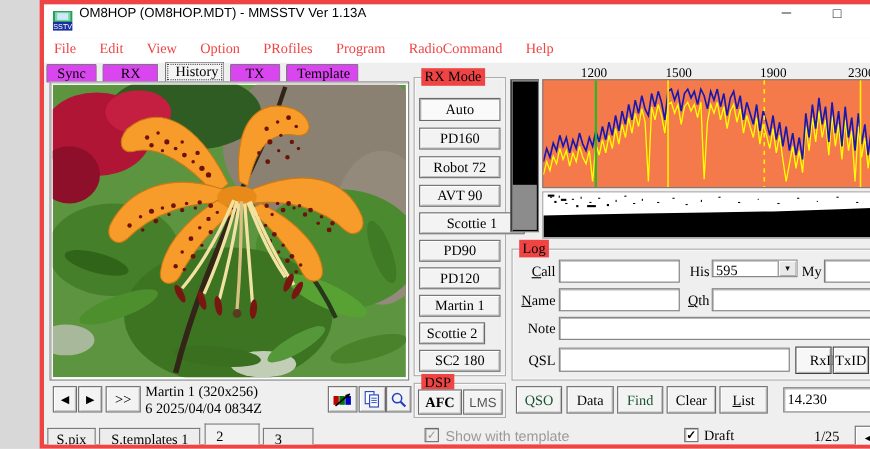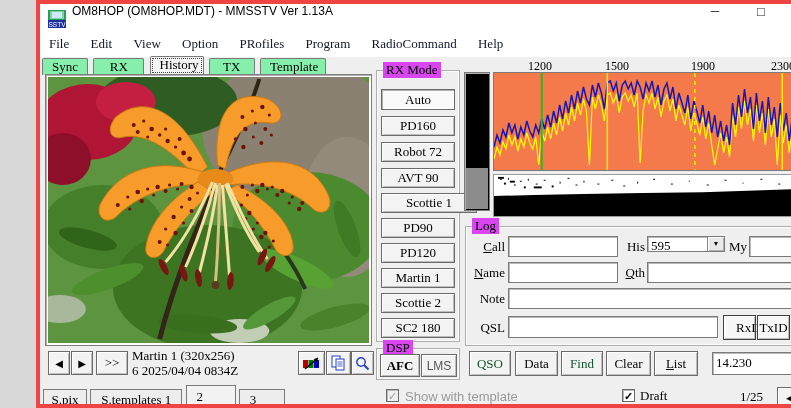--- a/index.html
+++ b/index.html
@@ -6,37 +6,37 @@
   html,body { width:791px; height:408px; overflow:hidden; }
   body { font-family:"Liberation Serif", serif; font-size:13px; background:#d8d8d8; }
   #app { position:relative; width:791px; height:408px; background:#efefef; border:4px solid #ef4444; overflow:hidden;margin-left:36px; }
 
   
   .titlebar { position:absolute; left:0; top:0; width:789px; height:30px; background:#ffffff; }
   .app-icon { position:absolute; left:8px; top:6px; width:18px; height:18px; }
   .title-text { position:absolute; left:32px; top:0; height:30px; line-height:30px; font:12px "Liberation Sans", sans-serif; color:#000; }
   .win-btn { position:absolute; top:0; width:46px; height:29px; text-align:center; line-height:29px; font:12px "Liberation Sans", sans-serif; color:#222; }
   .menubar { position:absolute; left:0; top:30px; width:789px; height:23px; background:#ffffff; }
-  .menu-item { display:inline-block; padding:2px 9px; font:13px "Liberation Serif", serif; color:#0f172a; }
+  .menu-item { display:inline-block; padding:2px 9px; font:13px "Liberation Serif", serif; color:#ef4444; }
 
   
   .tabrow { position:absolute; left:2px; top:52px; height:19px; }
-  .tab { display:inline-block; height:17px; line-height:16px; padding:0 9px; border:1px solid #7a7a7a; border-bottom:none; background:#86efac; margin-right:2px; vertical-align:bottom; border-top-left-radius:2px; border-top-right-radius:2px; }
+  .tab { display:inline-block; height:17px; line-height:16px; padding:0 9px; border:1px solid #7a7a7a; border-bottom:none; background:#d946ef; margin-right:2px; vertical-align:bottom; border-top-left-radius:2px; border-top-right-radius:2px; }
   .tab.active { height:19px; background:#f4f4f4; outline:1px dotted #444; outline-offset:-3px; }
 
   
   .btn { position:absolute; background:#f3f3f3; border:1px solid #6b6b6b; box-shadow:inset 1px 1px 0 #ffffff, inset -1px -1px 0 #bdbdbd; display:flex; align-items:center; justify-content:center; font:13px "Liberation Serif", serif; color:#000; }
   .btn.pressed { background:#fafafa; box-shadow:inset 1px 1px 0 #b0b0b0, inset -1px -1px 0 #ffffff; }
   .btn.disabled { color:#14532d; }
   .sunken { background:#ffffff; border:1px solid #7a7a7a; box-shadow:inset 1px 1px 0 #b9b9b9; }
   input.sunken { position:absolute; font:13px "Liberation Serif", serif; padding:1px 3px; outline:none; }
 
   
   .groupbox { position:absolute; border:1px solid #aeaeae; box-shadow:inset 0 0 0 1px #fbfbfb; }
-  .group-label { position:absolute; top:-9px; left:6px; background:#d946ef; padding:0 3px; font:13px "Liberation Serif", serif; }
+  .group-label { position:absolute; top:-9px; left:6px; background:#ef4444; padding:0 3px; font:13px "Liberation Serif", serif; }
 
   .accel::first-letter { text-decoration:underline; }
 
   
   .pic-frame { position:absolute; left:5px; top:70px; width:327px; height:272px; background:#ffffff; border:1px solid #7d7d7d; box-shadow:inset 1px 1px 0 #b0b0b0; padding:2px; }
 
   .caption { position:absolute; left:92px; top:344px; width:160px; font:13px "Liberation Serif", serif; line-height:15px; color:#000; }
 
   
   .btabrow { position:absolute; left:3px; top:381px; width:282px; height:24px; border-bottom:1px solid #8d8d8d; }
@@ -275,21 +275,21 @@
     <span class="group-label">RX Mode</span>
   </div>
   <div class="btn pressed" style="left:341px; top:85px; width:74px; height:21px;">Auto</div>
   <div class="btn" style="left:341px; top:112px; width:74px; height:20px;">PD160</div>
   <div class="btn" style="left:341px; top:138px; width:74px; height:20px;">Robot 72</div>
   <div class="btn" style="left:341px; top:164px; width:74px; height:20px;">AVT 90</div>
   <div class="btn" style="left:341px; top:189px; width:96px; height:20px;">Scottie 1</div>
   <div class="btn" style="left:341px; top:214px; width:74px; height:20px;">PD90</div>
   <div class="btn" style="left:341px; top:239px; width:74px; height:20px;">PD120</div>
   <div class="btn" style="left:341px; top:264px; width:74px; height:20px;">Martin 1</div>
-  <div class="btn" style="left:341px; top:289px; width:74px; height:20px;">Scottie 2</div>
+  <div class="btn" style="left:341px; top:289px; width:60px; height:20px;">Scottie 2</div>
   <div class="btn" style="left:341px; top:314px; width:74px; height:20px;">SC2 180</div>
 
   <div class="groupbox" style="left:336px; top:344px; width:84px; height:32px;">
     <span class="group-label">DSP</span>
   </div>
   <div class="btn" style="left:340px; top:350px; width:40px; height:23px; font-weight:bold;">AFC</div>
   <div class="btn" style="left:381px; top:350px; width:36px; height:23px; font-family:'Liberation Sans',sans-serif; font-size:12px; color:#555;">LMS</div>
 
   <span class="freq-label" style="left:500px;">1200</span>
   <span class="freq-label" style="left:577px;">1500</span>

